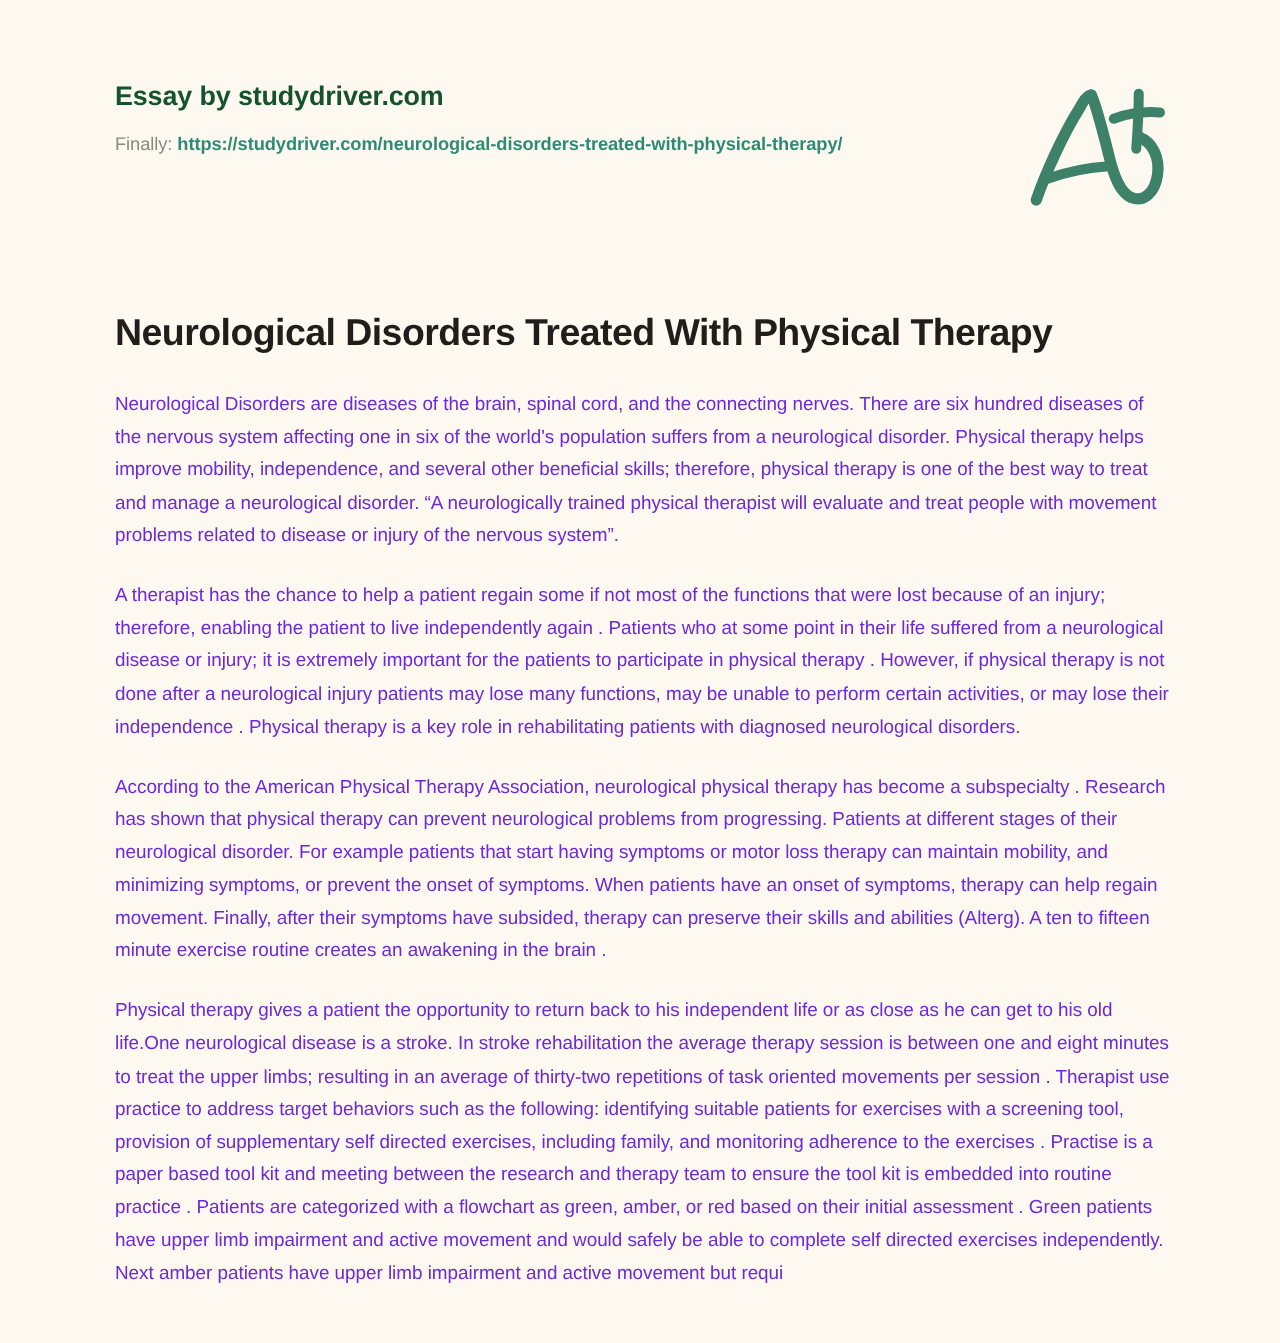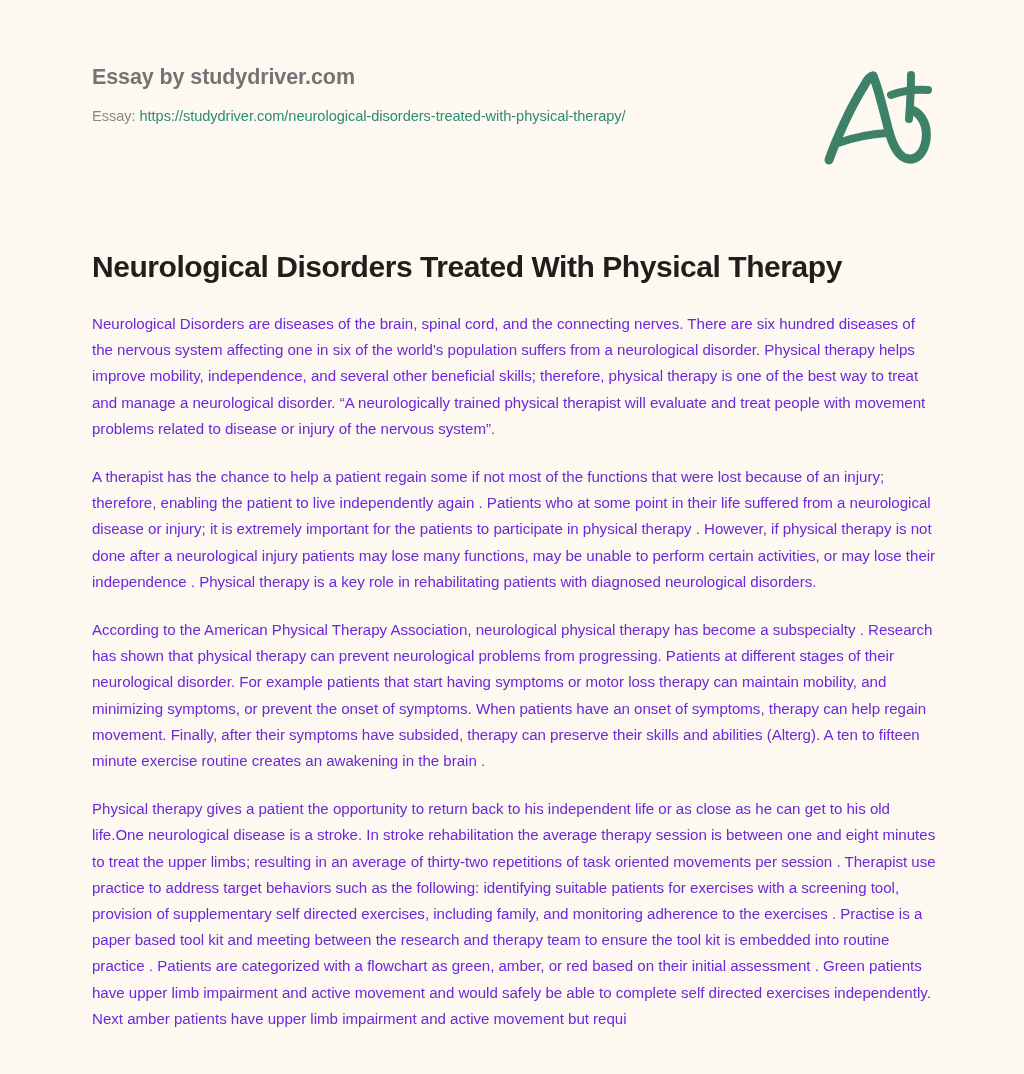--- a/index.html
+++ b/index.html
@@ -28,21 +28,21 @@
   .header {
     position: absolute;
     left: 92px;
     top: 62px;
     width: 700px;
   }
 
   .header-title {
     font-size: 21.5px;
     font-weight: bold;
-    color: #737373;
+    color: #14532d;
     letter-spacing: -0.1px;
     line-height: 30px;
     margin: 0;
     white-space: nowrap;
   }
 
   .source-line {
     margin: 0;
     padding-top: 14px;
     font-size: 14.6px;
@@ -51,20 +51,21 @@
     white-space: nowrap;
     letter-spacing: -0.05px;
   }
 
   .source-label {
     color: #8d8781;
   }
 
   .source-url {
     color: #2d8b73;
+    font-weight: bold;
   }
 
   
   .logo {
     position: absolute;
     left: 812px;
     top: 62px;
     width: 130px;
     height: 108px;
   }
@@ -111,21 +112,21 @@
     margin-bottom: 0;
   }
 </style>
 </head>
 <body>
 
 <div class="page">
 
   <div class="header">
     <div class="header-title">Essay by studydriver.com</div>
-    <div class="source-line"><span class="source-label">Essay: </span><span class="source-url">https://studydriver.com/neurological-disorders-treated-with-physical-therapy/</span></div>
+    <div class="source-line"><span class="source-label">Finally: </span><span class="source-url">https://studydriver.com/neurological-disorders-treated-with-physical-therapy/</span></div>
   </div>
 
   <div class="logo">
     <svg viewBox="0 0 130 108" xmlns="http://www.w3.org/2000/svg">
       <g fill="none" stroke="#3d8268" stroke-linecap="round" stroke-linejoin="round">
 
         <path d="M17 98 C 24 78, 38 46, 52 24 C 55 18, 58 14, 61 14" stroke-width="9"></path>
 
         <path d="M61 14 C 65 22, 70 42, 75 62 C 79 79, 84 92, 93 96
                  C 103 100, 112 92, 114 78 C 116 64, 110 52, 100 48" stroke-width="9"></path>

